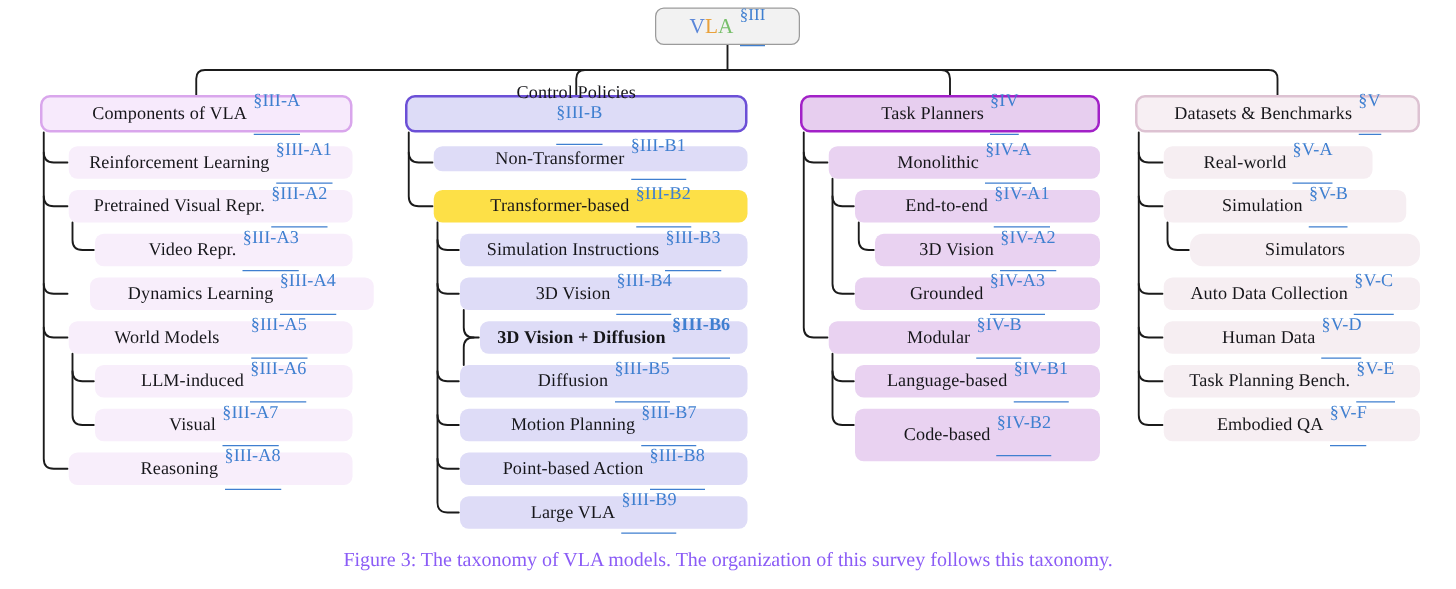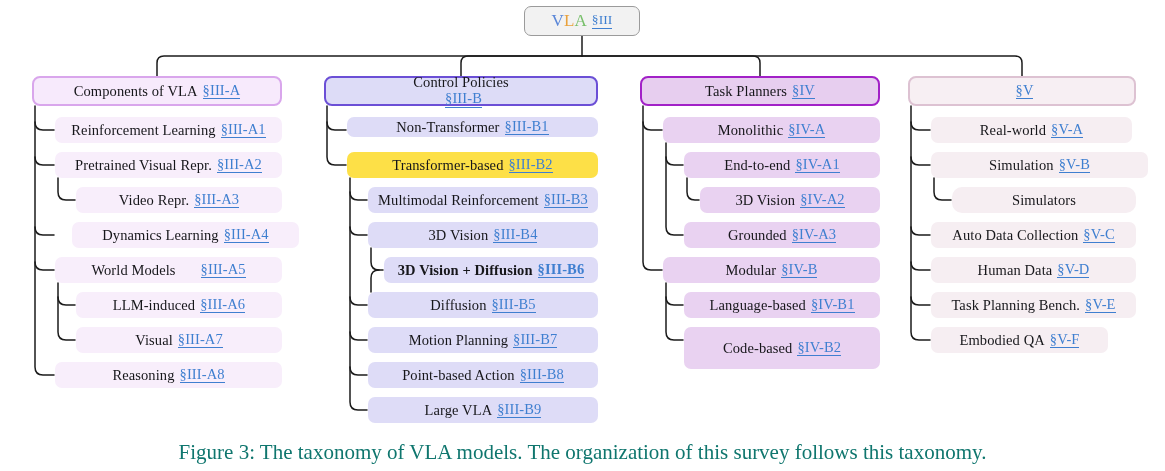--- a/index.html
+++ b/index.html
@@ -15,42 +15,42 @@
     white-space:nowrap;
     font-size:14.5px;
     color:#16161a;
     letter-spacing:.1px;
   }
   .node .lbl{display:inline-block;}
   .node .ref{
     color:#3f7fd0;
     margin-left:5px;
     border-bottom:1.3px solid #3f7fd0;
-    padding-bottom:1px;
+    padding-bottom:18px;
     line-height:1;
   }
 
   
   .root{
     border:1.6px solid #9b9b9b;
     background:#f2f2f2;
     border-radius:7px;
     font-size:17px;
   }
   .root .ref{font-size:13.5px;}
 
   
   .head{border-radius:8px;border-width:2px;border-style:solid;}
 
   
   .leaf{border-radius:7px;border:none;}
 
   .caption{
     position:absolute;left:0;width:1165px;text-align:center;
-    font-size:21px;color:#0f766e;
+    font-size:16px;color:#8b5cf6;
     font-family:"Liberation Serif","DejaVu Serif",serif;
   }
 </style>
 </head>
 <body>
 
 <div id="stage">
 
   <svg id="wires" viewBox="0 0 1165 471">
       <path d="M582 56 H164 Q157 56 157 63 V76" fill="none" stroke="#1b1b1b" stroke-width="1.5" stroke-linecap="round" stroke-linejoin="round"></path>
@@ -139,21 +139,21 @@
       </div>
       <div class="node leaf" style="left: 347px; top: 117px; width: 251px; height: 20px; background: rgb(222, 220, 247);">
         <span class="lbl">Non-Transformer</span>
         <span class="ref">§III-B1</span>
       </div>
       <div class="node leaf" style="left: 347px; top: 152px; width: 251px; height: 26px; background: #fde047;">
         <span class="lbl">Transformer-based</span>
         <span class="ref">§III-B2</span>
       </div>
       <div class="node leaf" style="left: 368px; top: 187px; width: 230px; height: 26px; background: rgb(222, 220, 247);">
-        <span class="lbl">Multimodal Reinforcement</span>
+        <span class="lbl">Simulation Instructions</span>
         <span class="ref">§III-B3</span>
       </div>
       <div class="node leaf" style="left: 368px; top: 222px; width: 230px; height: 26px; background: rgb(222, 220, 247);">
         <span class="lbl">3D Vision</span>
         <span class="ref">§III-B4</span>
       </div>
       <div class="node leaf" style="left: 384px; top: 257px; width: 214px; height: 26px; background: rgb(222, 220, 247); font-weight: bold;">
         <span class="lbl">3D Vision + Diffusion</span>
         <span class="ref">§III-B6</span>
       </div>
@@ -199,46 +199,47 @@
       </div>
       <div class="node leaf" style="left: 684px; top: 292px; width: 196px; height: 26px; background: rgb(233, 210, 241);">
         <span class="lbl">Language-based</span>
         <span class="ref">§IV-B1</span>
       </div>
       <div class="node leaf" style="left: 684px; top: 327px; width: 196px; height: 42px; background: rgb(233, 210, 241);">
         <span class="lbl">Code-based</span>
         <span class="ref">§IV-B2</span>
       </div>
       <div class="node head" style="left: 908px; top: 76px; width: 228px; height: 30px; background: rgb(247, 239, 243); border-color: rgb(221, 194, 210);">
+        <span class="lbl">Datasets &amp; Benchmarks</span>
         <span class="ref">§V</span>
       </div>
-      <div class="node leaf" style="left: 931px; top: 117px; width: 201px; height: 26px; background: rgb(246, 238, 242);">
+      <div class="node leaf" style="left: 931px; top: 117px; width: 167px; height: 26px; background: rgb(246, 238, 242);">
         <span class="lbl">Real-world</span>
         <span class="ref">§V-A</span>
       </div>
-      <div class="node leaf" style="left: 931px; top: 152px; width: 217px; height: 26px; background: rgb(246, 238, 242);">
+      <div class="node leaf" style="left: 931px; top: 152px; width: 194px; height: 26px; background: rgb(246, 238, 242);">
         <span class="lbl">Simulation</span>
         <span class="ref">§V-B</span>
       </div>
       <div class="node leaf" style="left: 952px; top: 187px; width: 184px; height: 26px; background: rgb(246, 238, 242); border-radius: 10px;">
         <span class="lbl">Simulators</span>
       </div>
       <div class="node leaf" style="left: 931px; top: 222px; width: 205px; height: 26px; background: rgb(246, 238, 242);">
         <span class="lbl">Auto Data Collection</span>
         <span class="ref">§V-C</span>
       </div>
       <div class="node leaf" style="left: 931px; top: 257px; width: 205px; height: 26px; background: rgb(246, 238, 242);">
         <span class="lbl">Human Data</span>
         <span class="ref">§V-D</span>
       </div>
       <div class="node leaf" style="left: 931px; top: 292px; width: 205px; height: 26px; background: rgb(246, 238, 242);">
         <span class="lbl">Task Planning Bench.</span>
         <span class="ref">§V-E</span>
       </div>
-      <div class="node leaf" style="left: 931px; top: 327px; width: 177px; height: 26px; background: rgb(246, 238, 242);">
+      <div class="node leaf" style="left: 931px; top: 327px; width: 205px; height: 26px; background: rgb(246, 238, 242);">
         <span class="lbl">Embodied QA</span>
         <span class="ref">§V-F</span>
       </div>
     </div>
 
   <div class="caption" style="top: 440px;">Figure 3: The taxonomy of VLA models. The organization of this survey follows this taxonomy.</div>
 
 </div>
 
 </body></html>

